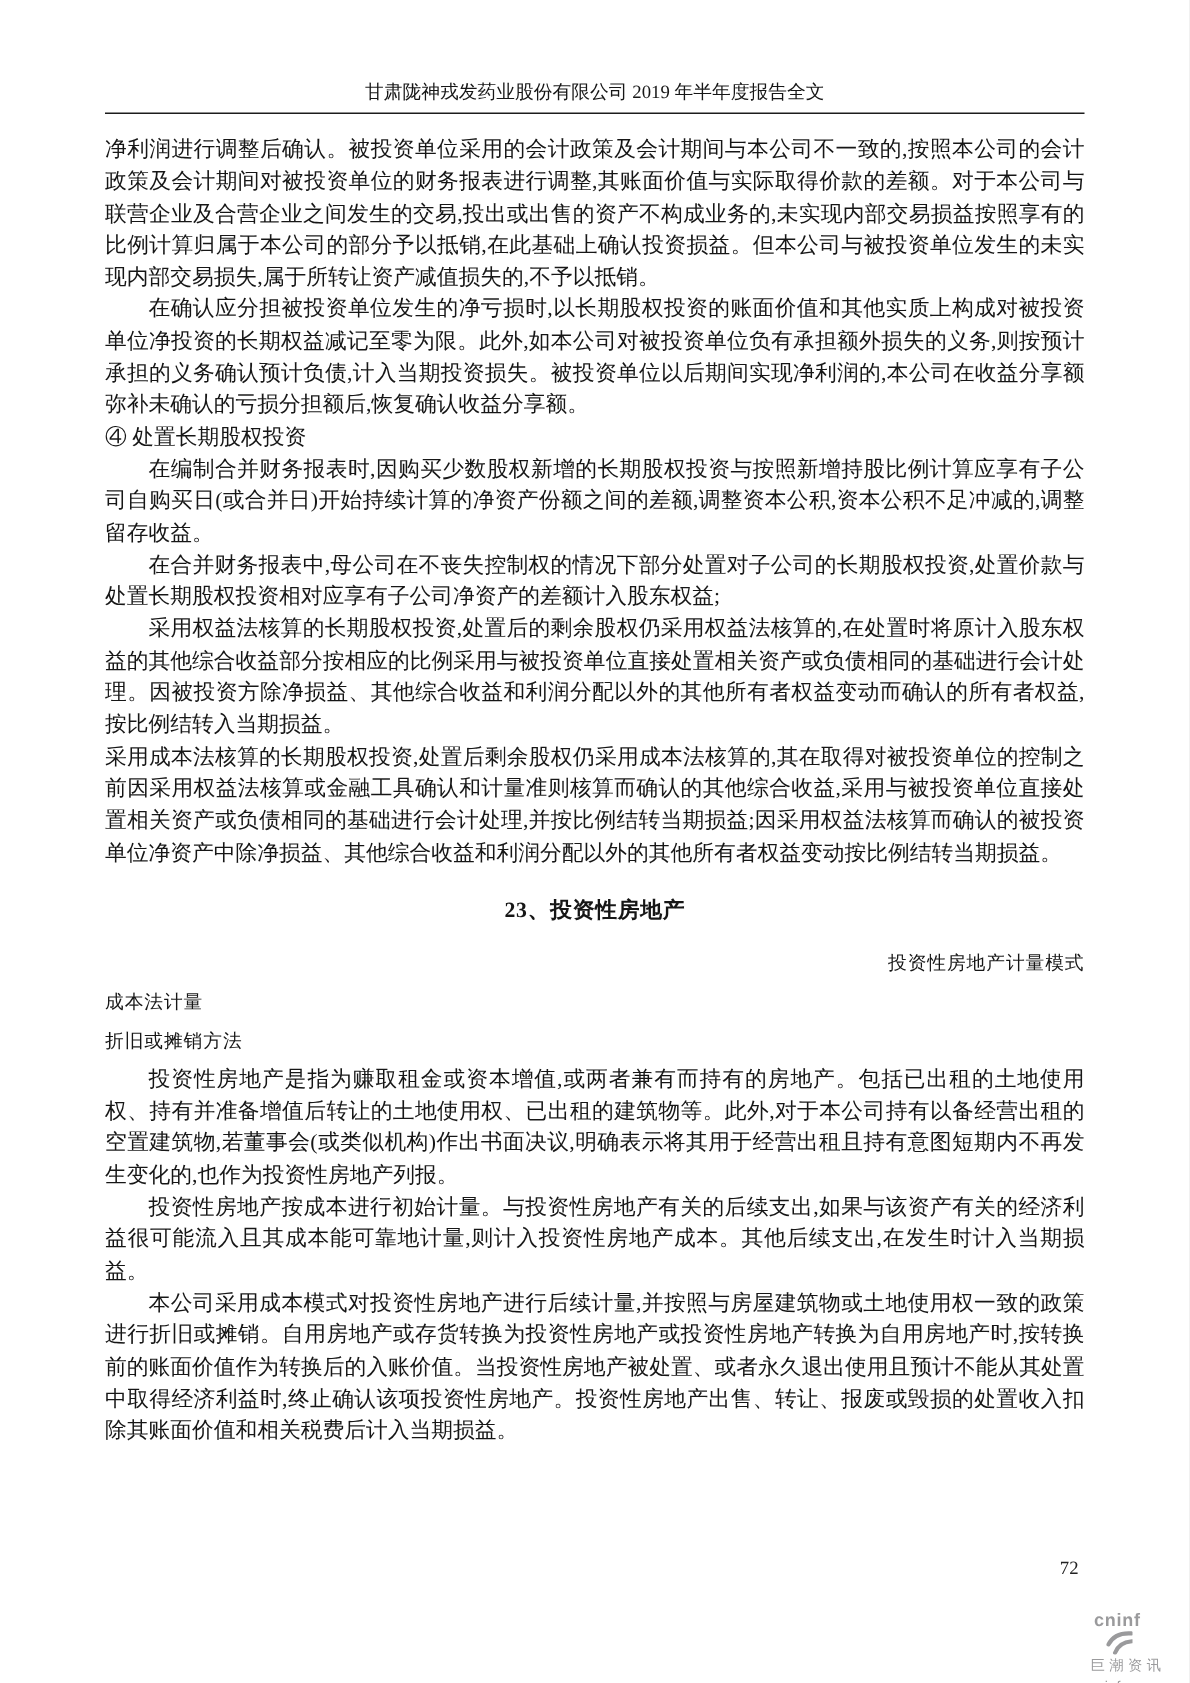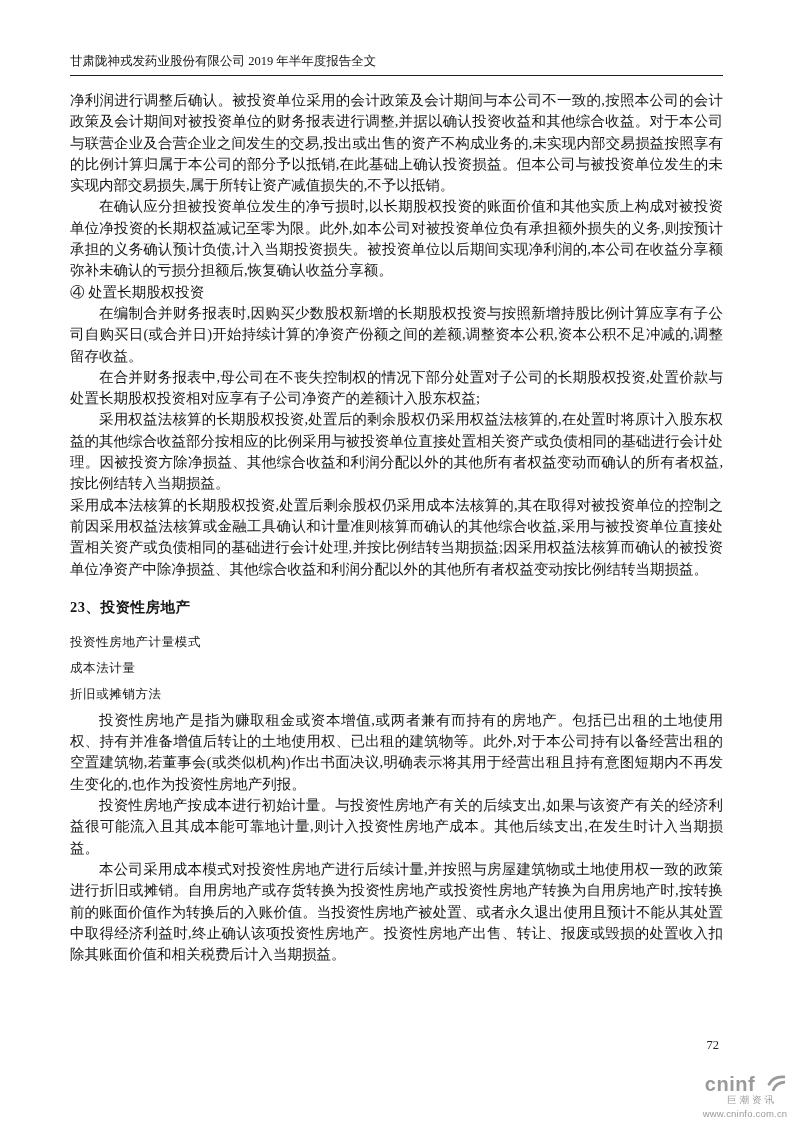--- a/index.html
+++ b/index.html
@@ -11,21 +11,21 @@
     background: #ffffff;
     font-family: "Liberation Serif", "DejaVu Serif", serif;
     color: #161616;
     overflow: hidden;
   }
   .header {
     position: absolute;
     top: 50px;
     left: 70px;
     width: 653px;
-    text-align: left;
+    text-align: center;
     font-size: 12.5px;
     line-height: 22px;
     border-bottom: 1.5px solid #1c1c1c;
     padding-bottom: 3px;
   }
   .content {
     position: absolute;
     top: 90px;
     left: 70px;
     width: 653px;
@@ -37,28 +37,29 @@
     text-align: justify;
     word-break: break-all;
   }
   .para.indent { text-indent: 2em; }
   .section-heading {
     font-size: 14.5px;
     font-weight: bold;
     letter-spacing: 0.5px;
     margin: 17px 0 0 0;
     line-height: 21px;
+    text-align: center;
   }
   .mode-line {
     font-size: 12.5px;
     letter-spacing: 0.6px;
     margin-top: 9px;
     line-height: 17px;
   }
-  .mode-line.first { margin-top: 16px; }
+  .mode-line.first { margin-top: 16px; text-align: right; }
   .after-modes { margin-top: 7px; }
   .page-number {
     position: absolute;
     top: 1038px;
     right: 74px;
     font-size: 12.5px;
     color: #222222;
     font-family: Liberation Serif, serif;
   }
   .cninfo-logo {
@@ -67,25 +68,26 @@
     right: 5px;
     width: 86px;
     color: #9a9a9c;
     text-align: center;
     line-height: 1;
   }
   .logo-top {
     display: flex;
     align-items: center;
     justify-content: center;
-    gap: 11px;
+    gap: 1px;
     font-family: "Liberation Sans", "DejaVu Sans", sans-serif;
     font-weight: bold;
-    font-size: 20px;
+    font-size: 12px;
     letter-spacing: 0.5px;
+    flex-direction: column;
   }
   .logo-cn {
     font-size: 9.5px;
     letter-spacing: 3px;
     margin-top: 2px;
     padding-left: 14px;
   }
   .logo-url {
     font-size: 9.5px;
     letter-spacing: 0.2px;
@@ -96,21 +98,21 @@
 </head>
 <body>
 
 <div class="page">
 
   <div class="header">
     <span>甘肃陇神戎发药业股份有限公司 2019 年半年度报告全文</span>
   </div>
 
   <div class="content">
-    <p class="para">净利润进行调整后确认。被投资单位采用的会计政策及会计期间与本公司不一致的,按照本公司的会计政策及会计期间对被投资单位的财务报表进行调整,并据以确认投资收益和其他综合收益。对于本公司与联营企业及合营企业之间发生的交易,投出或出售的资产不构成业务的,未实现内部交易损益按照享有的比例计算归属于本公司的部分予以抵销,在此基础上确认投资损益。但本公司与被投资单位发生的未实现内部交易损失,属于所转让资产减值损失的,不予以抵销。</p>
+    <p class="para">净利润进行调整后确认。被投资单位采用的会计政策及会计期间与本公司不一致的,按照本公司的会计政策及会计期间对被投资单位的财务报表进行调整,其账面价值与实际取得价款的差额。对于本公司与联营企业及合营企业之间发生的交易,投出或出售的资产不构成业务的,未实现内部交易损益按照享有的比例计算归属于本公司的部分予以抵销,在此基础上确认投资损益。但本公司与被投资单位发生的未实现内部交易损失,属于所转让资产减值损失的,不予以抵销。</p>
     <p class="para indent">在确认应分担被投资单位发生的净亏损时,以长期股权投资的账面价值和其他实质上构成对被投资单位净投资的长期权益减记至零为限。此外,如本公司对被投资单位负有承担额外损失的义务,则按预计承担的义务确认预计负债,计入当期投资损失。被投资单位以后期间实现净利润的,本公司在收益分享额弥补未确认的亏损分担额后,恢复确认收益分享额。</p>
     <p class="para">④ 处置长期股权投资</p>
     <p class="para indent">在编制合并财务报表时,因购买少数股权新增的长期股权投资与按照新增持股比例计算应享有子公司自购买日(或合并日)开始持续计算的净资产份额之间的差额,调整资本公积,资本公积不足冲减的,调整留存收益。</p>
     <p class="para indent">在合并财务报表中,母公司在不丧失控制权的情况下部分处置对子公司的长期股权投资,处置价款与处置长期股权投资相对应享有子公司净资产的差额计入股东权益;</p>
     <p class="para indent">采用权益法核算的长期股权投资,处置后的剩余股权仍采用权益法核算的,在处置时将原计入股东权益的其他综合收益部分按相应的比例采用与被投资单位直接处置相关资产或负债相同的基础进行会计处理。因被投资方除净损益、其他综合收益和利润分配以外的其他所有者权益变动而确认的所有者权益,按比例结转入当期损益。</p>
     <p class="para">采用成本法核算的长期股权投资,处置后剩余股权仍采用成本法核算的,其在取得对被投资单位的控制之前因采用权益法核算或金融工具确认和计量准则核算而确认的其他综合收益,采用与被投资单位直接处置相关资产或负债相同的基础进行会计处理,并按比例结转当期损益;因采用权益法核算而确认的被投资单位净资产中除净损益、其他综合收益和利润分配以外的其他所有者权益变动按比例结转当期损益。</p>
 
     <h2 class="section-heading">23、投资性房地产</h2>
 
     <div class="mode-line first">投资性房地产计量模式</div>

